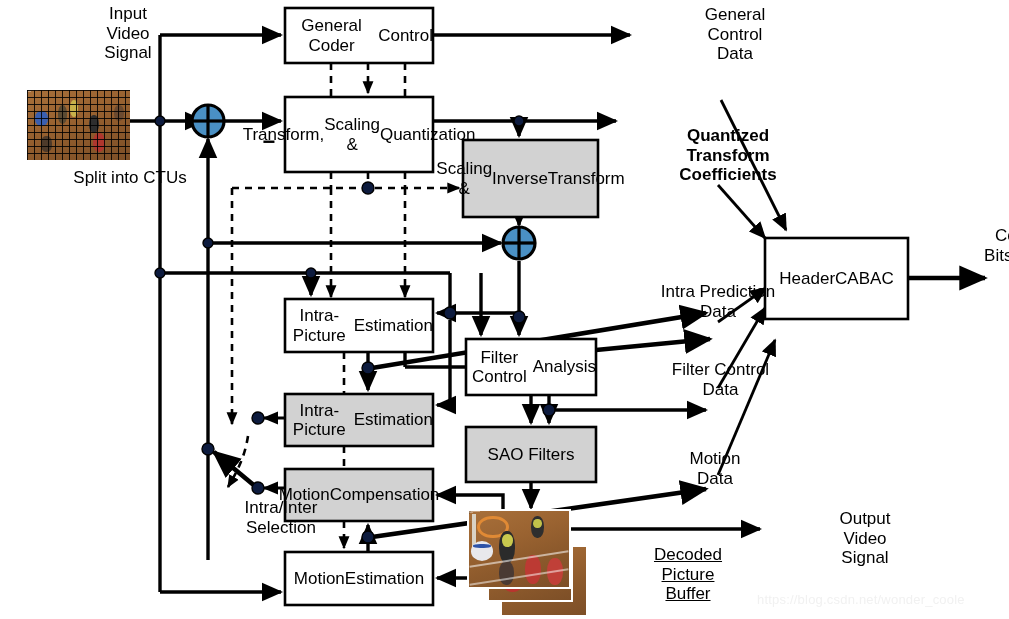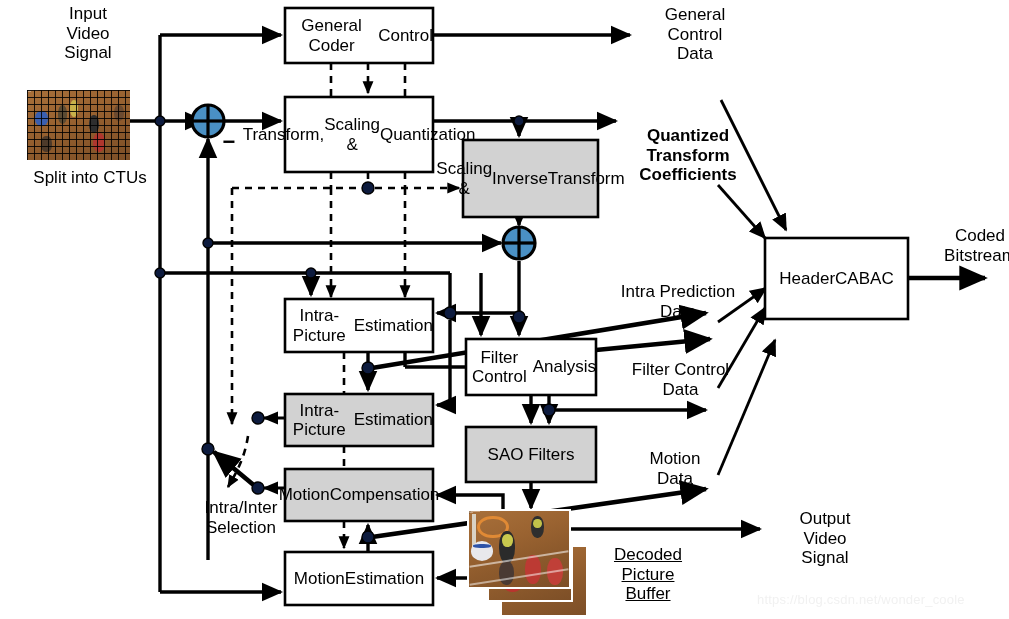--- a/index.html
+++ b/index.html
@@ -5,21 +5,21 @@
   html,body{margin:0;padding:0;background:#ffffff;}
   body{font-family:"Liberation Sans","DejaVu Sans",sans-serif;}
   #stage{position:relative;width:1009px;height:619px;background:#fff;overflow:hidden;}
   svg#diagram{position:absolute;left:0;top:0;width:1009px;height:619px;}
   .boxlabel{
     position:absolute;display:flex;align-items:center;justify-content:center;
     text-align:center;font-size:17px;color:#000;line-height:1.12;
     pointer-events:none;
   }
   .freelabel{
-    position:absolute;text-align:center;font-size:17px;color:#000;line-height:1.15;
+    position:absolute;text-align:center;font-size:17px;color:#000;line-height:1.15;margin-left:40px;
   }
   .watermark{
     position:absolute;font-size:13px;color:#f1f1f1;white-space:nowrap;
     letter-spacing:.2px;
   }
   .thumb{position:absolute;overflow:hidden;}
   .court{
     position:absolute;left:0;top:0;width:100%;height:100%;
     background:
       linear-gradient(118deg, rgba(0,0,0,.18) 0 2px, rgba(0,0,0,0) 2px 16px),

